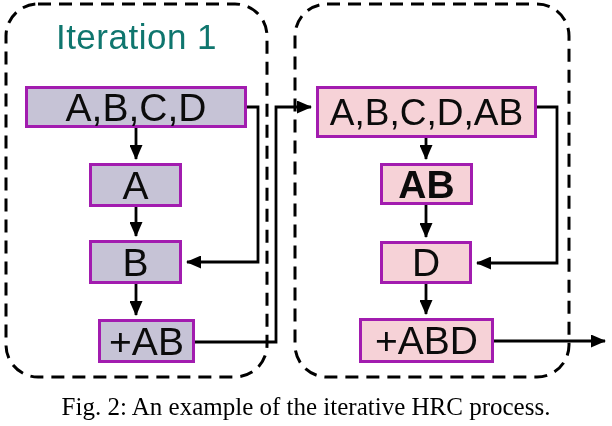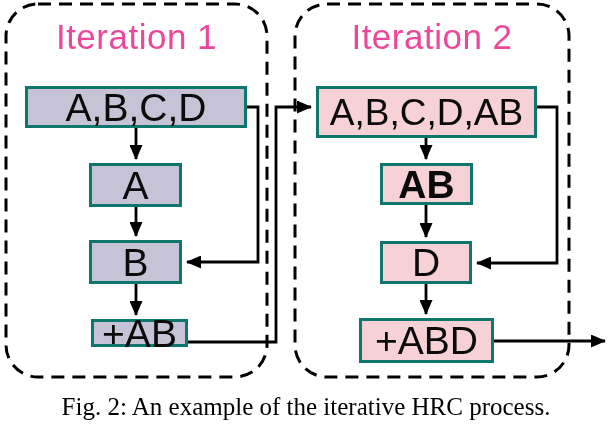--- a/index.html
+++ b/index.html
@@ -22,42 +22,42 @@
     left: 0; top: 0;
     width: 612px;
     height: 386px;
   }
   .iter-title {
     position: absolute;
     top: 18px;
     text-align: center;
     font-size: 35px;
     line-height: 38px;
-    color: #ec4899;
+    color: #0f766e;
     letter-spacing: 0.5px;
   }
   .iter-title.t1 { left: 6px;   width: 261px; }
   .iter-title.t2 { left: 295px; width: 274px; }
   .node {
     position: absolute;
     box-sizing: border-box;
-    border: 3px solid #0f766e;
+    border: 3px solid #a21caf;
     display: flex;
     align-items: center;
     justify-content: center;
     font-size: 39px;
     line-height: 39px;
     color: #0b0b0b;
     letter-spacing: 0px;
     white-space: nowrap;
   }
   .n-pool1   { left: 25px;  top: 86px;  width: 222px; height: 42px; }
   .n-a       { left: 89px;  top: 163px; width: 93px;  height: 44px; }
   .n-b       { left: 89px;  top: 240px; width: 93px;  height: 44px; }
-  .n-plusab  { left: 91px;  top: 319px; width: 97px;  height: 28px; }
+  .n-plusab  { left: 98px;  top: 319px; width: 97px;  height: 44px; }
   .n-pool2   { left: 316px; top: 86px;  width: 221px; height: 52px; font-size: 37px; }
   .n-ab      { left: 380px; top: 163px; width: 93px;  height: 42px; font-weight: bold; }
   .n-d       { left: 380px; top: 241px; width: 92px;  height: 43px; }
   .n-plusabd { left: 359px; top: 318px; width: 135px; height: 45px; }
   .caption {
     position: absolute;
     left: 0; top: 392px;
     width: 612px;
     text-align: center;
     font-family: "Liberation Serif", serif;
@@ -91,21 +91,20 @@
       <path d="M183,342 H276 V107 H311" fill="none" stroke="#000000" stroke-width="2.8" marker-end="url(#ah)"></path>
 
       <path d="M426,128 V159" fill="none" stroke="#000000" stroke-width="2.8" marker-end="url(#ah)"></path>
       <path d="M426,205 V237" fill="none" stroke="#000000" stroke-width="2.8" marker-end="url(#ah)"></path>
       <path d="M426,284 V314" fill="none" stroke="#000000" stroke-width="2.8" marker-end="url(#ah)"></path>
       <path d="M534,107 H557 V263 H477" fill="none" stroke="#000000" stroke-width="2.8" marker-end="url(#ah)"></path>
       <path d="M494,341 H605" fill="none" stroke="#000000" stroke-width="2.8" marker-end="url(#ah)"></path>
     </svg>
 
     <div class="iter-title t1">Iteration 1</div>
-    <div class="iter-title t2">Iteration 2</div>
 
     <div class="node n-pool1" style="background-color: rgb(198, 195, 214);">A,B,C,D</div>
     <div class="node n-a" style="background-color: rgb(198, 195, 214);">A</div>
     <div class="node n-b" style="background-color: rgb(198, 195, 214);">B</div>
     <div class="node n-plusab" style="background-color: rgb(198, 195, 214);">+AB</div>
 
     <div class="node n-pool2" style="background-color: rgb(246, 210, 215);">A,B,C,D,AB</div>
     <div class="node n-ab" style="background-color: rgb(246, 210, 215);">AB</div>
     <div class="node n-d" style="background-color: rgb(246, 210, 215);">D</div>
     <div class="node n-plusabd" style="background-color: rgb(246, 210, 215);">+ABD</div>

